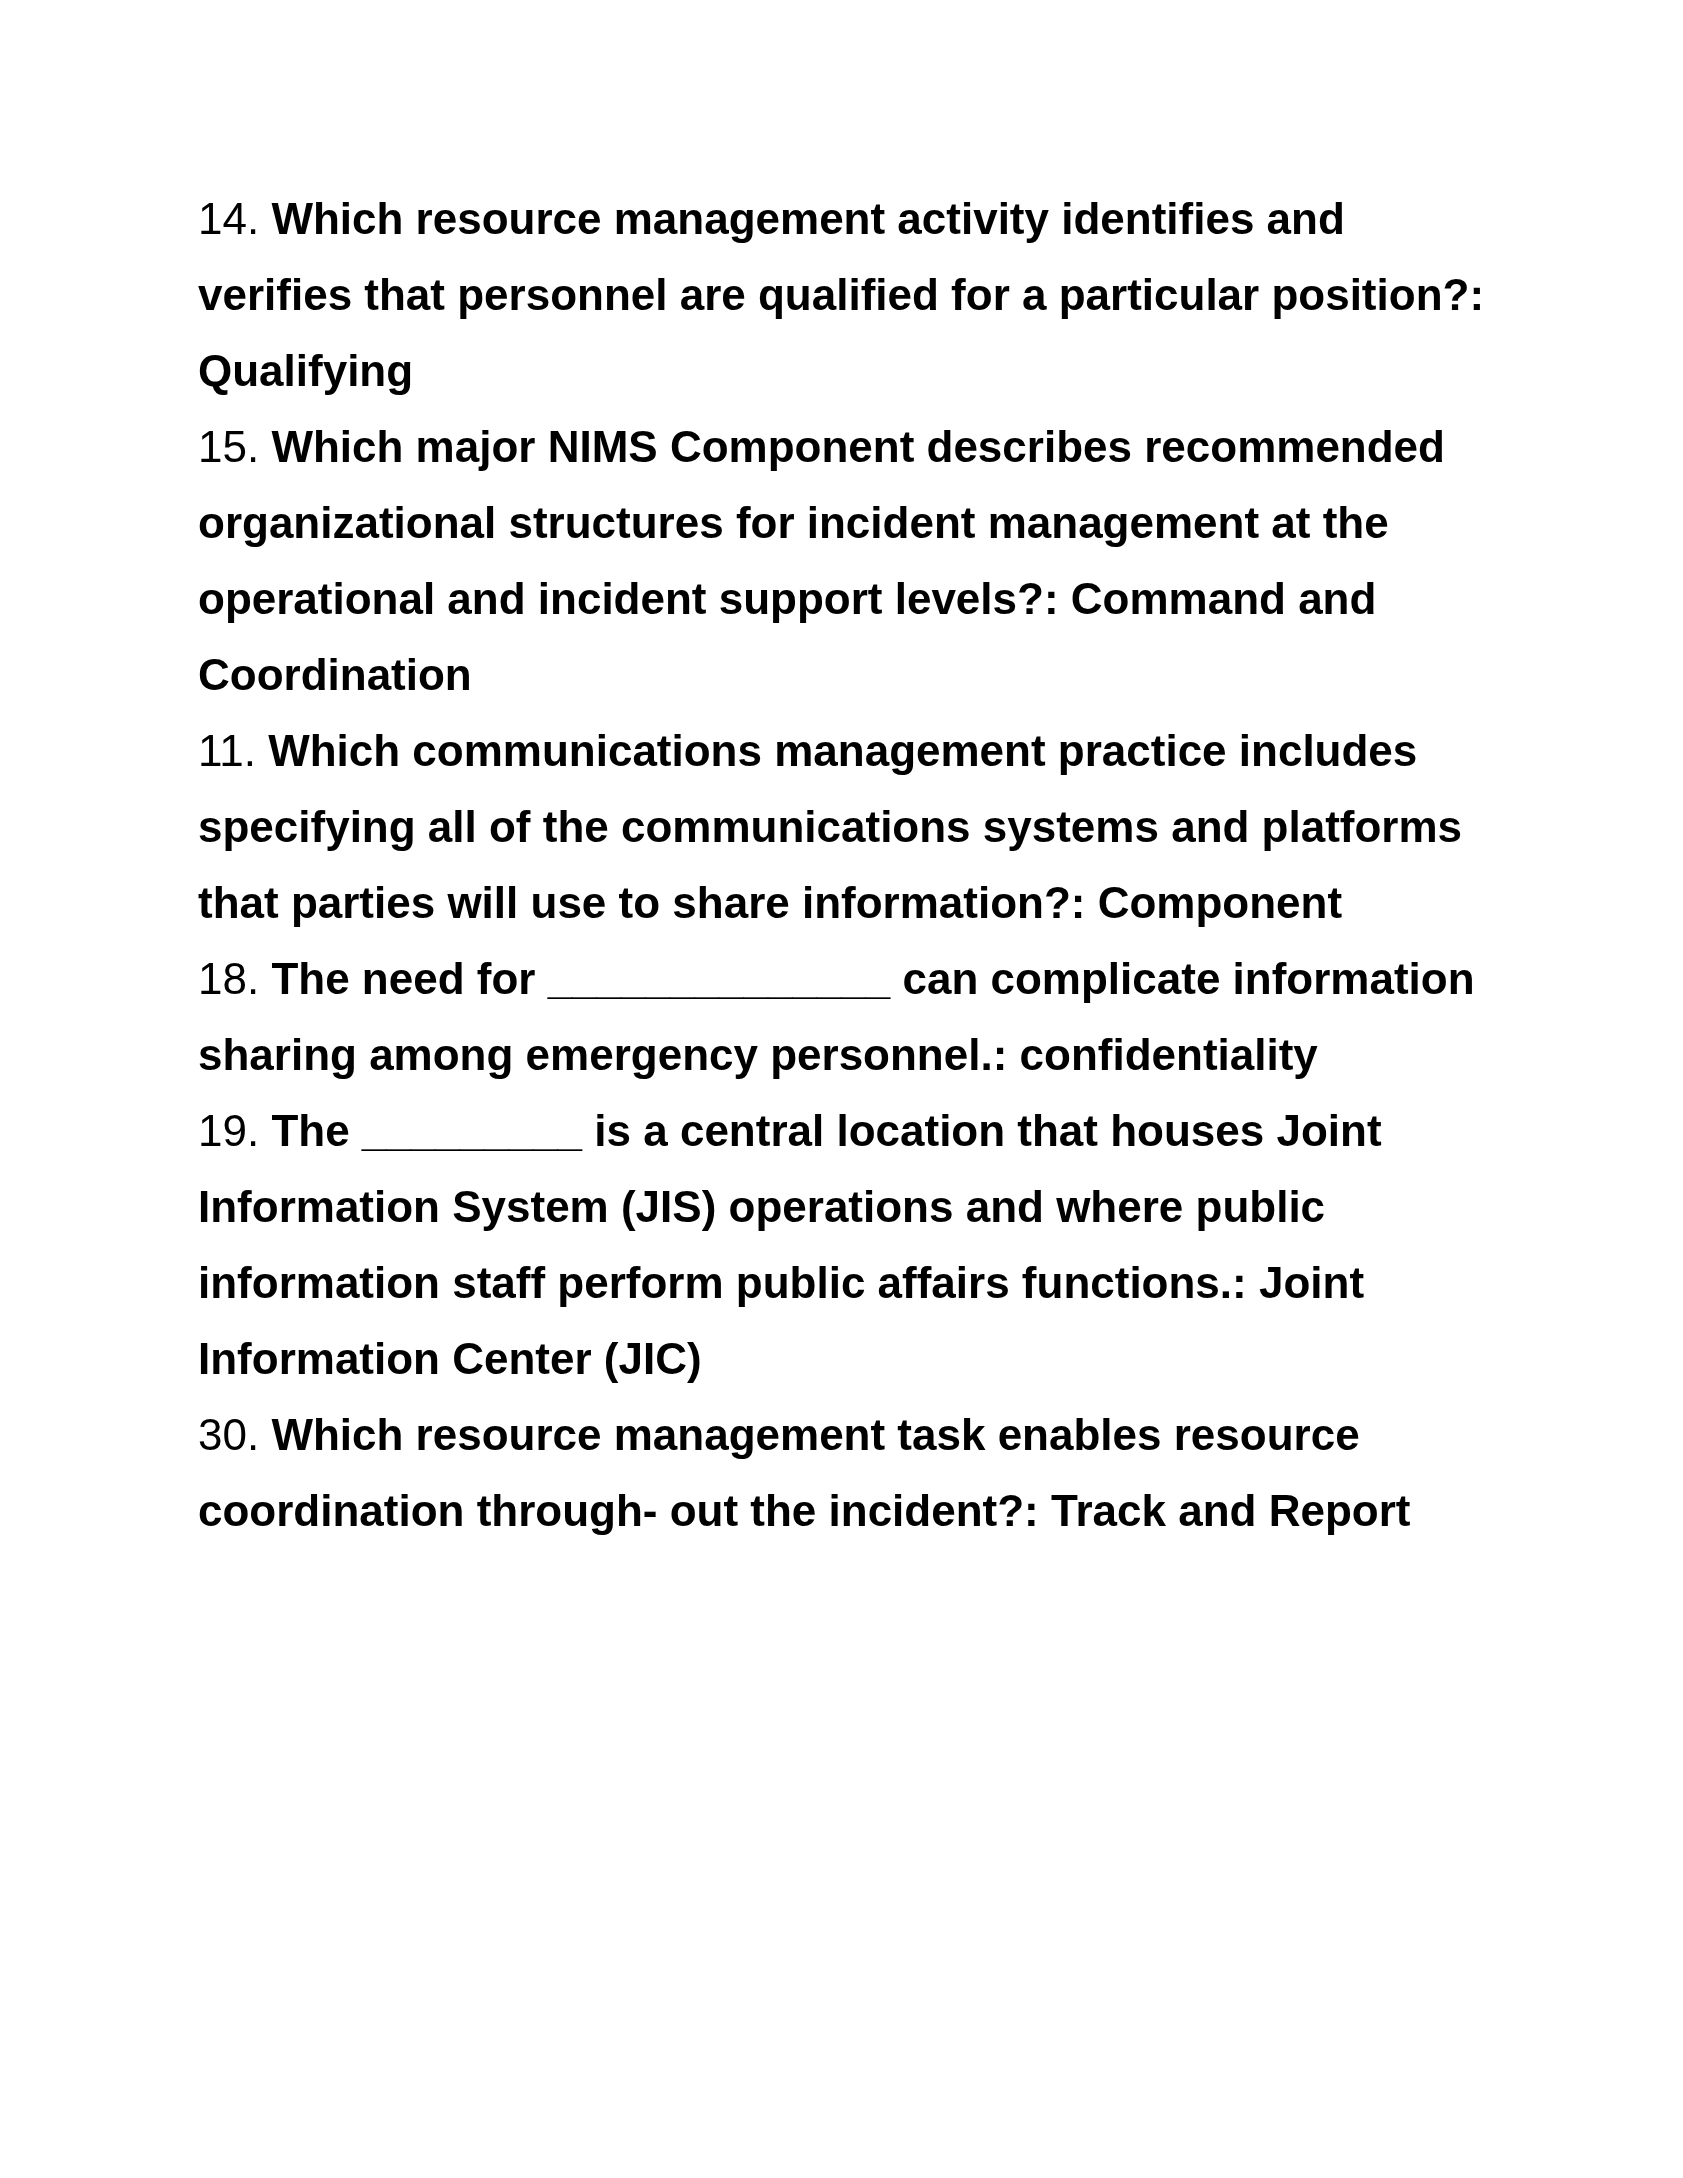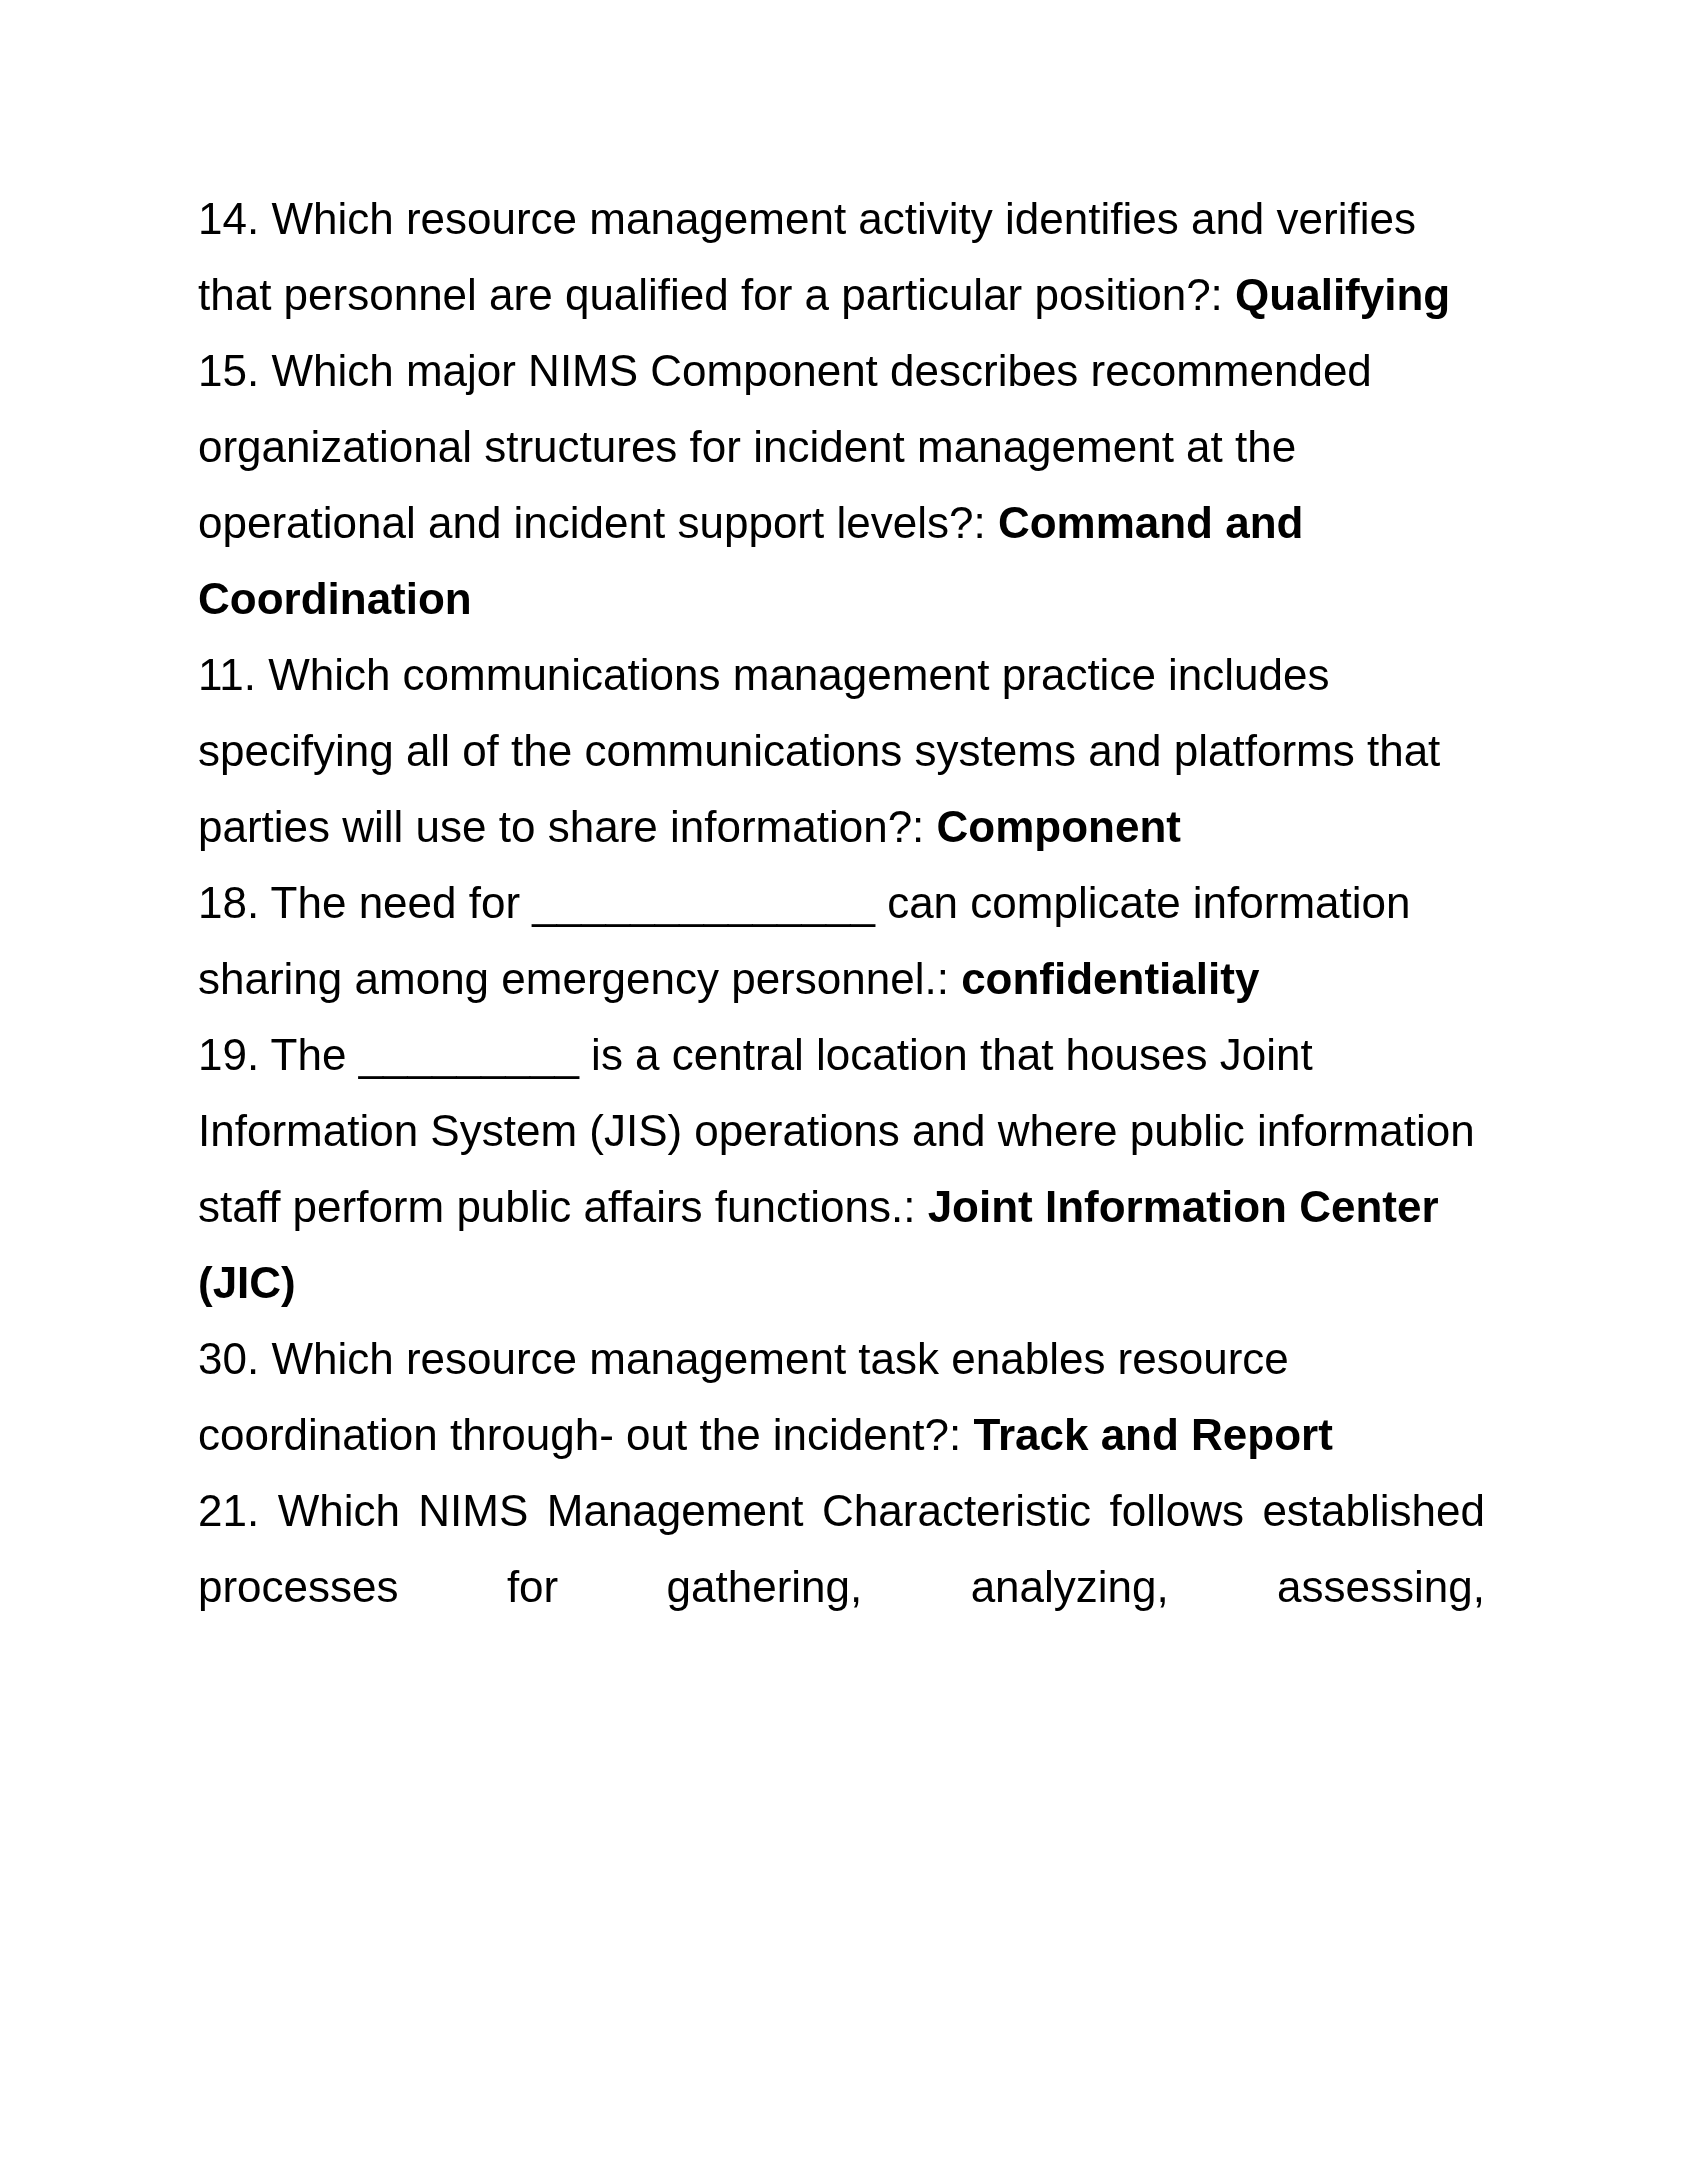--- a/index.html
+++ b/index.html
@@ -29,21 +29,21 @@
     }
     .qa.justify {
       text-align: justify;
       text-align-last: justify;
     }
     .num {
       font-weight: normal;
       text-align: right;
     }
     .question {
-      font-weight: normal;
+      font-weight: bold;
     }
     .answer {
       font-weight: bold;
     }
   </style>
 </head>
 <body>
 
 <div class="page">
 
@@ -77,19 +77,15 @@
     <span class="question">The _________ is a central location that houses Joint Information System (JIS) operations and where public information staff perform public affairs functions.:</span>
     <span class="answer">Joint Information Center (JIC)</span>
   </p>
 
   <p class="qa">
     <span class="num">30.</span>
     <span class="question">Which resource management task enables resource coordination through- out the incident?:</span>
     <span class="answer">Track and Report</span>
   </p>
 
-  <p class="qa justify">
-    <span class="num">21.</span>
-    <span class="question">Which NIMS Management Characteristic follows established processes for gathering, analyzing, assessing,</span>
-  </p>
 
 </div>
 
 
 </body></html>

